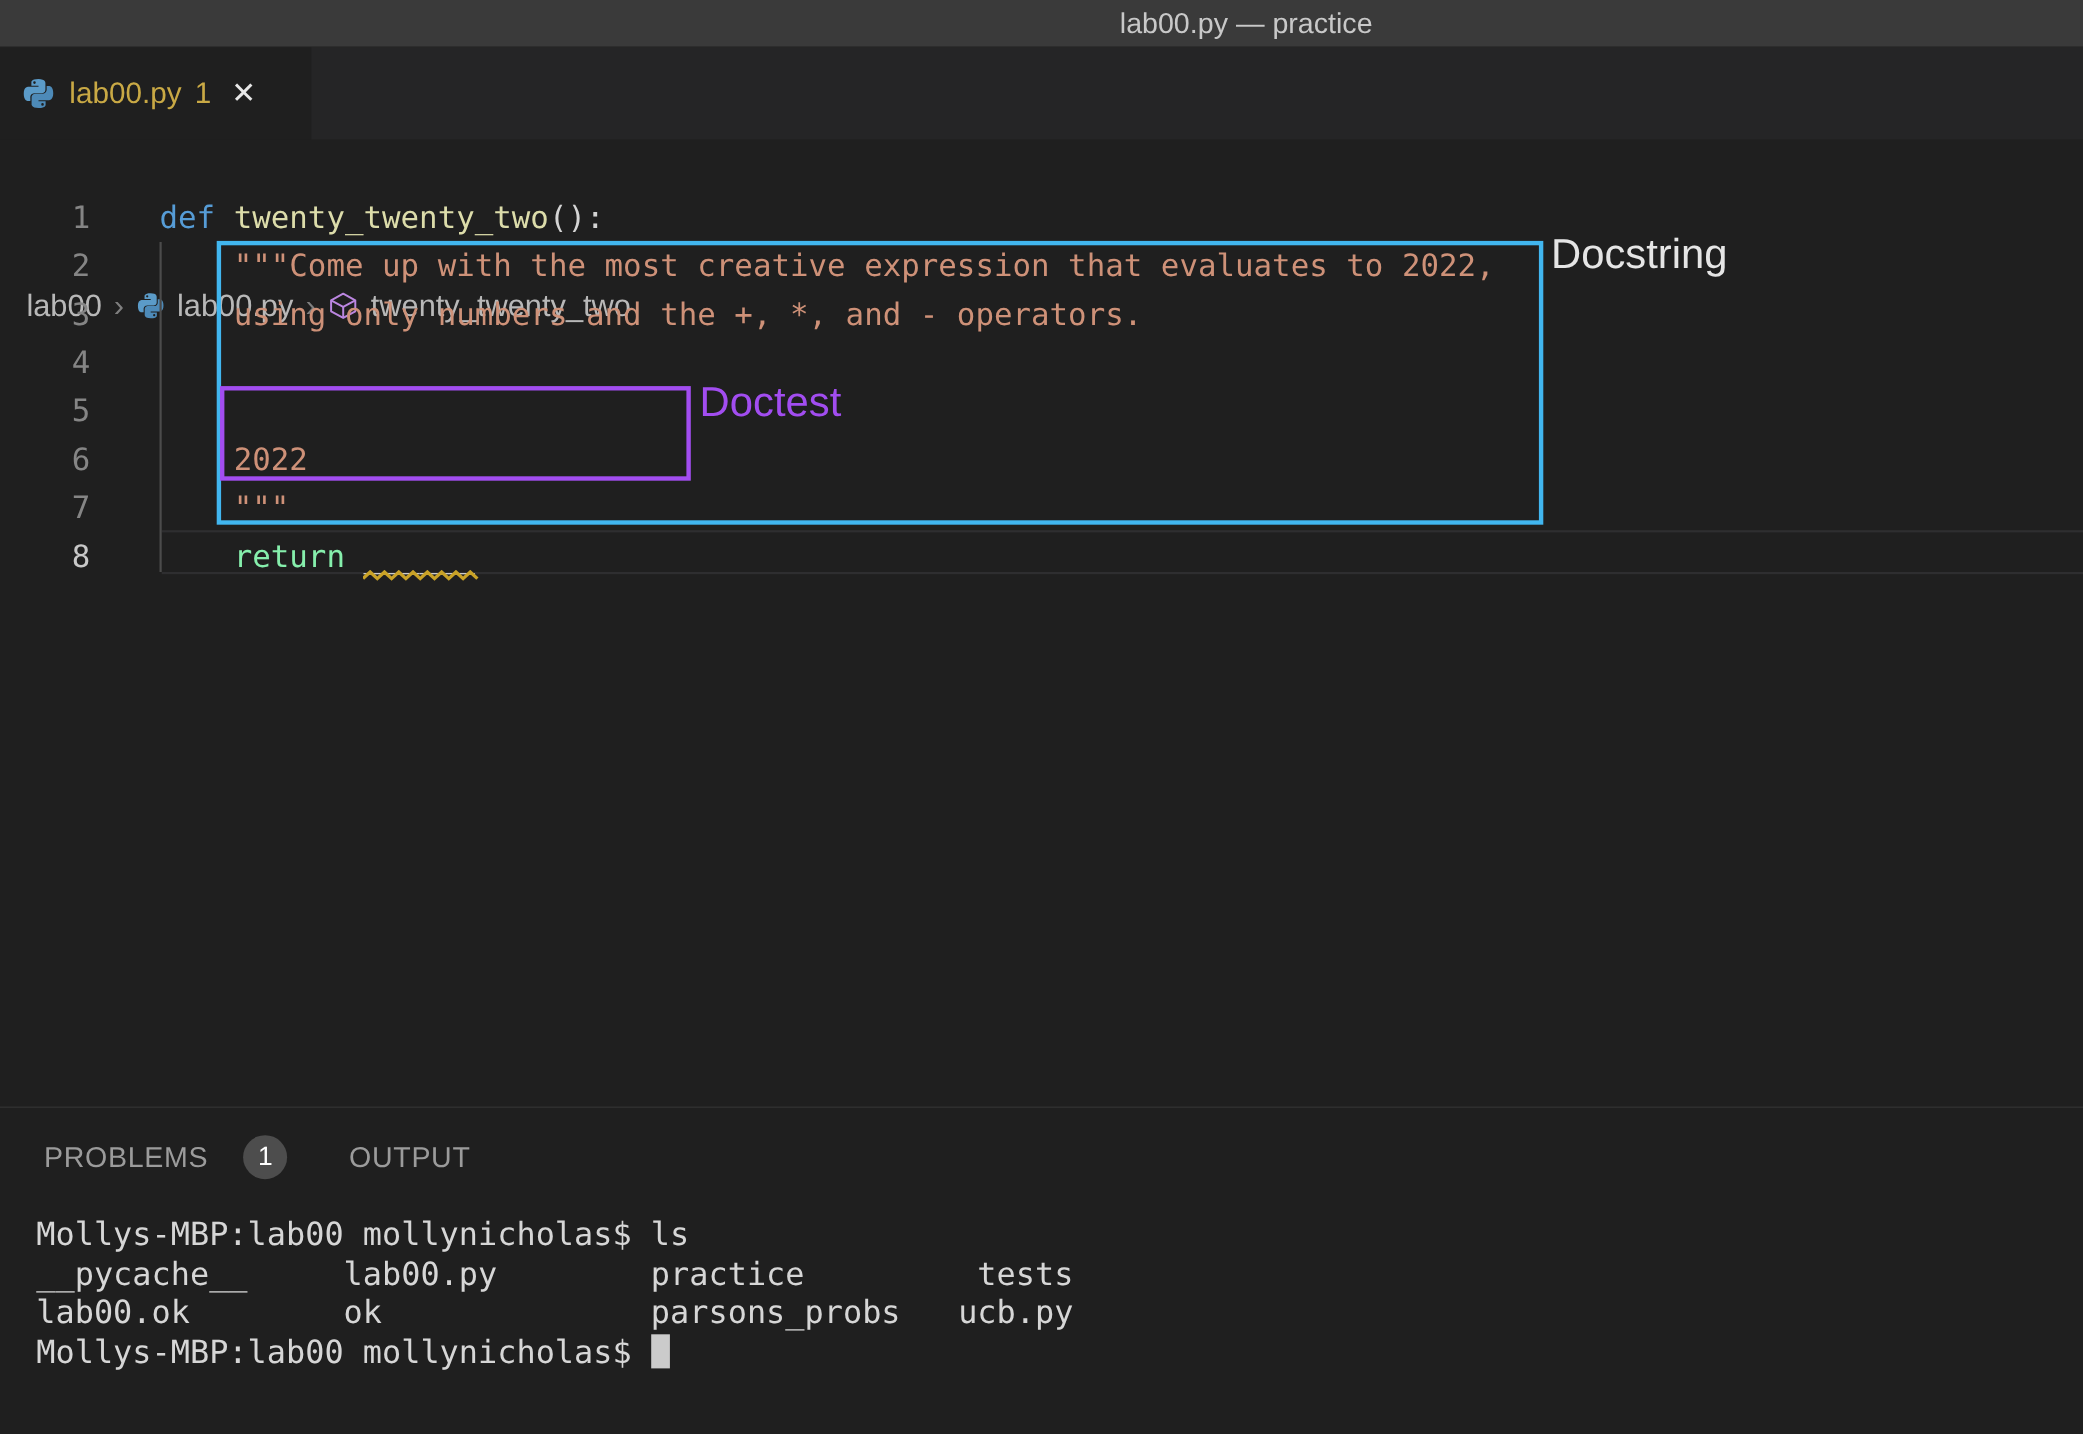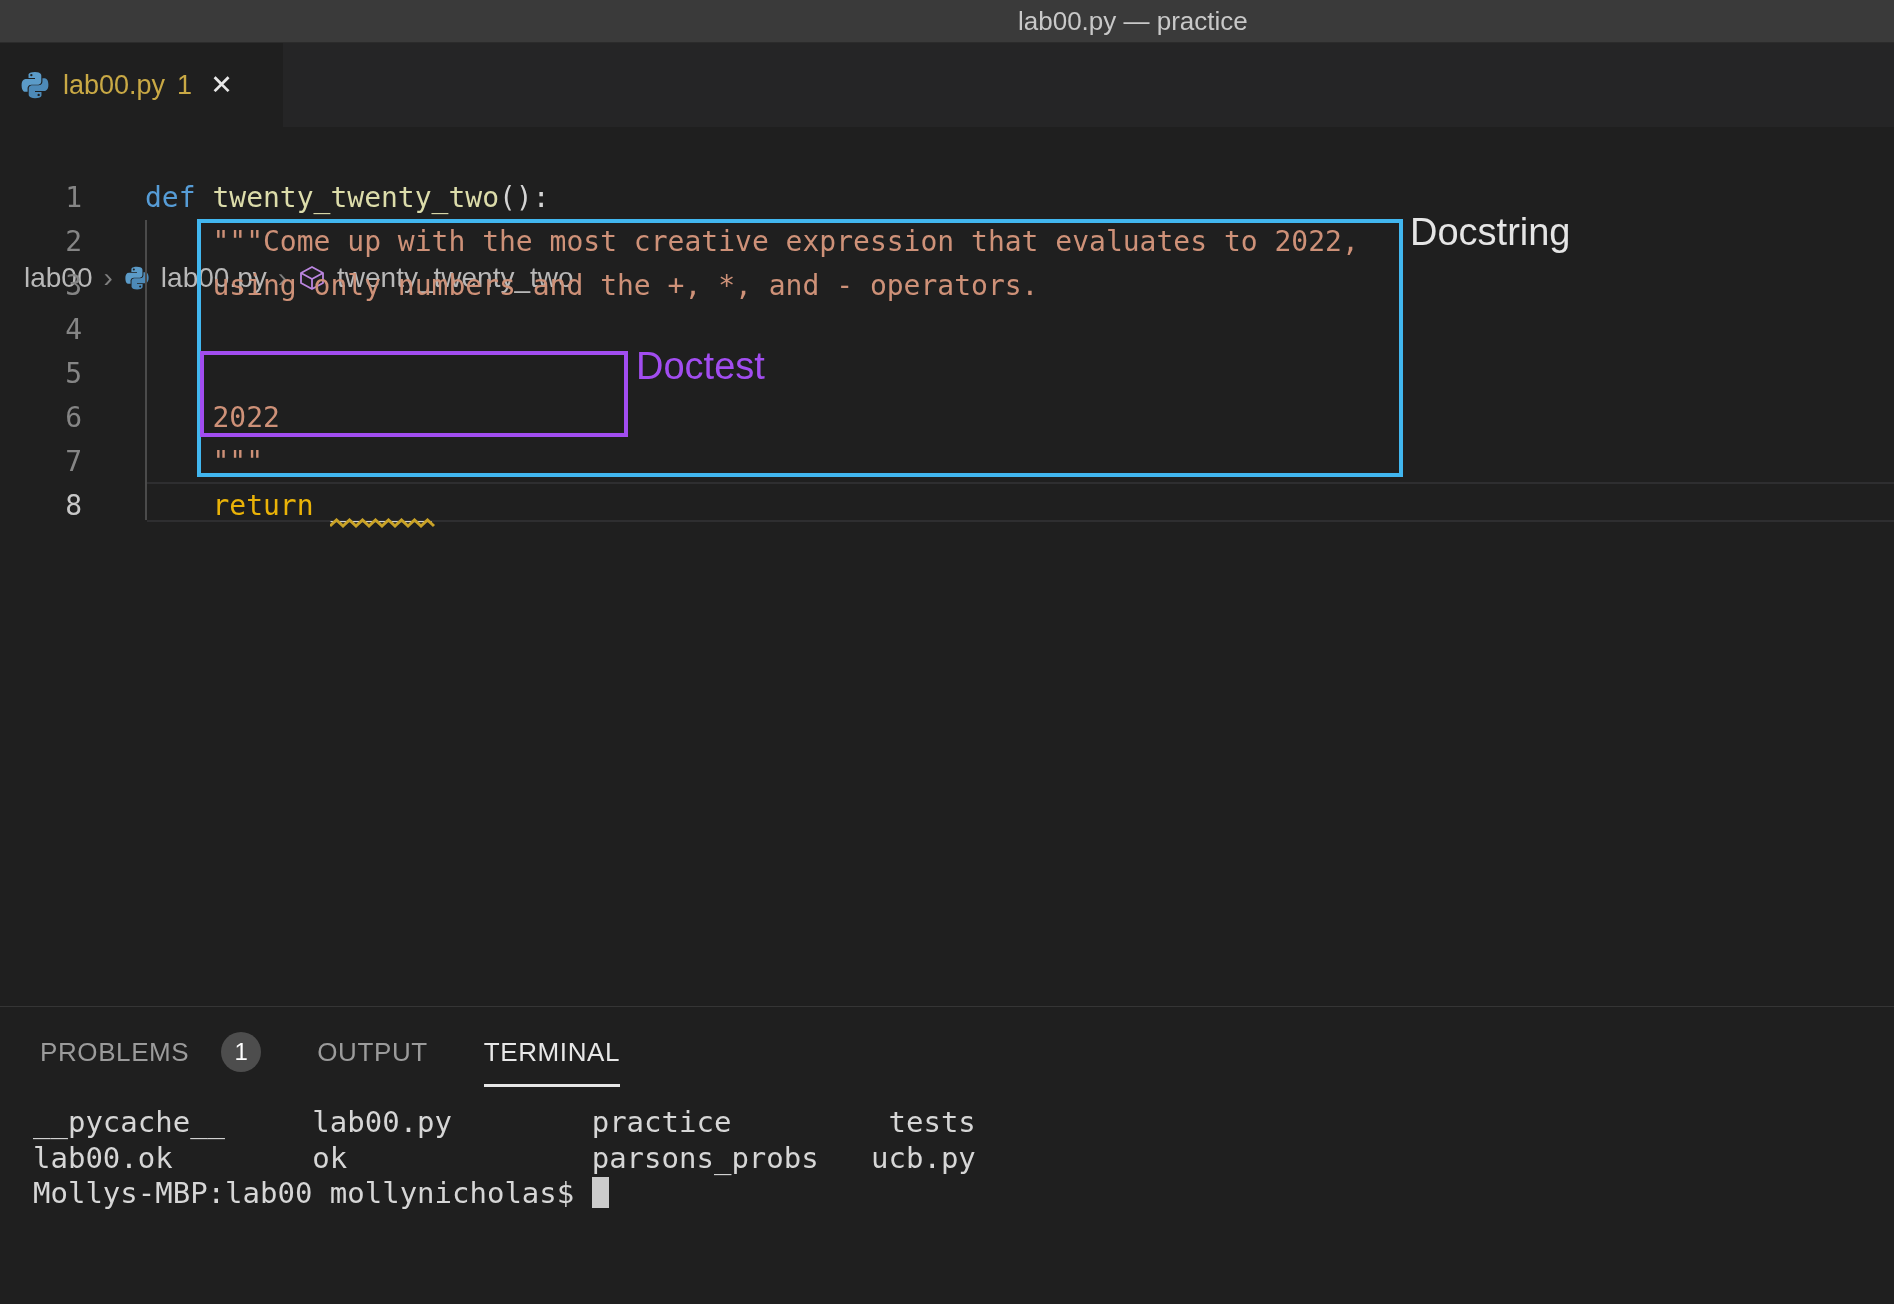--- a/index.html
+++ b/index.html
@@ -34,21 +34,21 @@
   .code-line{position:absolute;left:0;right:0;height:44px;line-height:44px;
              font-family:"DejaVu Sans Mono",monospace;font-size:28px;white-space:pre;}
   .gutter{position:absolute;left:0;top:0;width:82px;text-align:right;color:#858585;}
   .gutter.active{color:#c8c8c8;}
   .ct{position:absolute;left:145px;top:0;}
   .tok-kw{color:#569cd6;}
   .tok-fn{color:#dcdcaa;}
   .tok-pn{color:#d4d4d4;}
   .tok-st{color:#ce9178;}
   .tok-pr{color:#d2719e;}
-  .tok-ret{color:#eab308;}
+  .tok-ret{color:#86efac;}
   .tok-ph{color:#d6d6d6;}
 
   
   .ann-box{position:absolute;border:4px solid;box-sizing:border-box;pointer-events:none;}
   #docstring-box{left:197px;top:92px;width:1206px;height:258px;}
   #doctest-box{left:200px;top:224px;width:428px;height:86px;}
   .ann-label{position:absolute;font-size:38px;font-weight:400;}
   #docstring-label{left:1410px;top:84px;}
   #doctest-label{left:636px;top:218px;}
   #squiggle{position:absolute;left:330px;top:391px;}
@@ -133,19 +133,16 @@
 
   <div class="panel-divider"></div>
   <div class="panel-tabs" id="panel-tabs">
       <div class="panel-tab">
         <span>PROBLEMS</span>
         <span class="panel-badge">1</span>
       </div>
       <div class="panel-tab">
         <span>OUTPUT</span>
       </div>
-      <div class="panel-tab active">
-        <span>TERMINAL</span>
-      </div>
     </div>
-  <div class="terminal" id="terminal"><div class="term-line">__pycache__     lab00.py        practice         tests</div><div class="term-line">lab00.ok        ok              parsons_probs   ucb.py</div><div class="term-line">Mollys-MBP:lab00 mollynicholas$ <span class="term-cursor"></span></div></div>
+  <div class="terminal" id="terminal"><div class="term-line">Mollys-MBP:lab00 mollynicholas$ ls</div><div class="term-line">__pycache__     lab00.py        practice         tests</div><div class="term-line">lab00.ok        ok              parsons_probs   ucb.py</div><div class="term-line">Mollys-MBP:lab00 mollynicholas$ <span class="term-cursor"></span></div></div>
 
 </div>
 
 </body></html>

